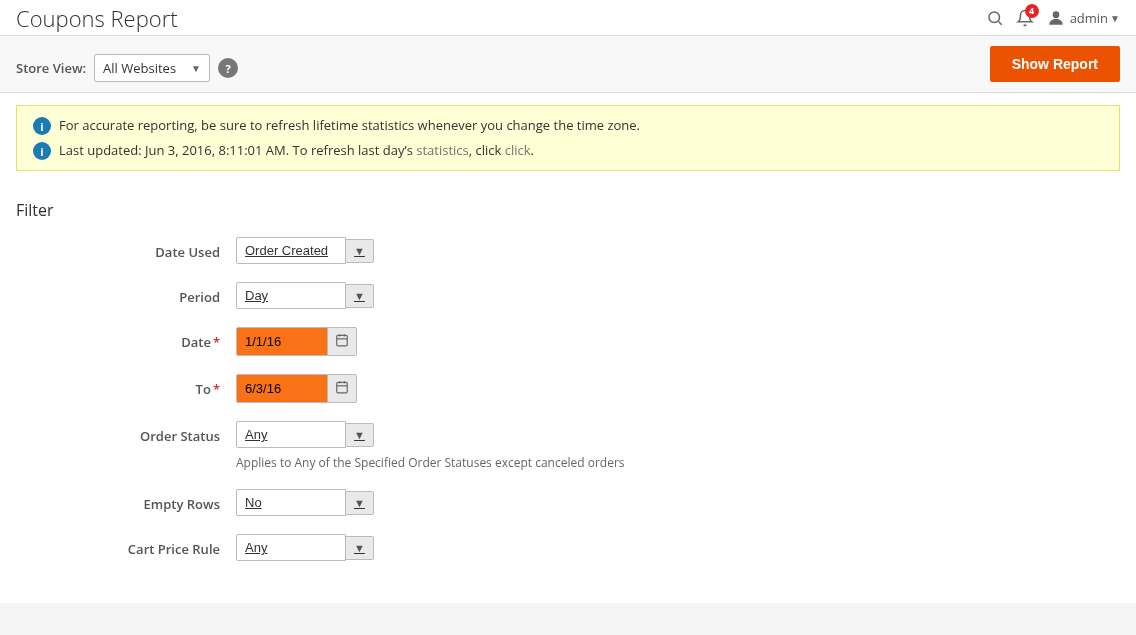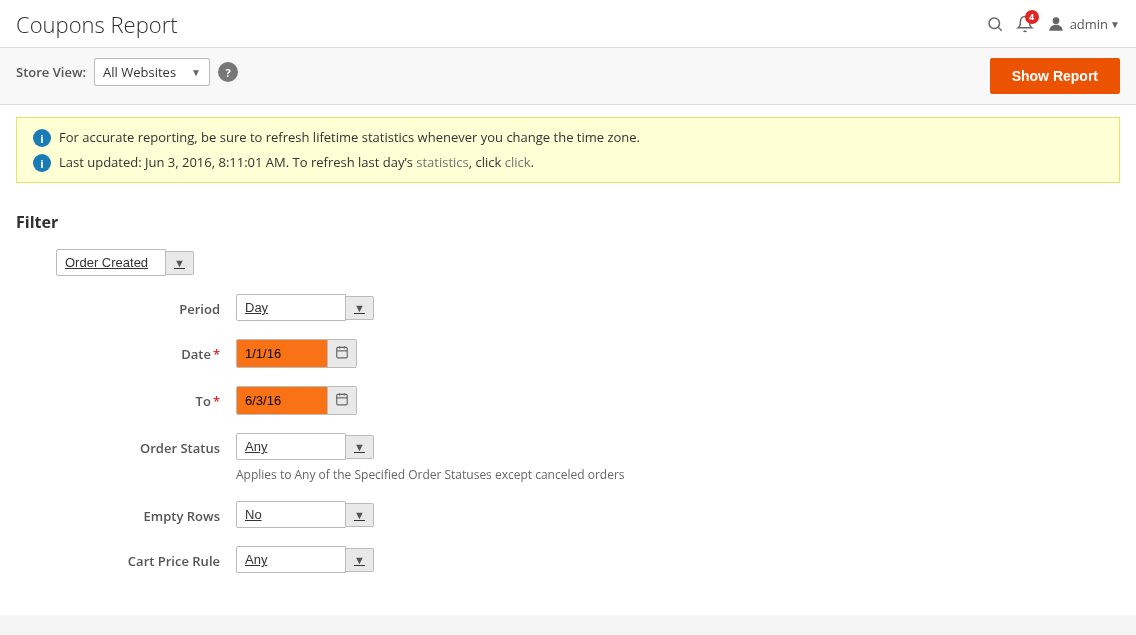--- a/index.html
+++ b/index.html
@@ -6,21 +6,21 @@
     body { font-family: 'Open Sans', Arial, sans-serif; font-size: 13px; color: #333; background: #f5f5f5; }
 
     
     .top-header {
       background: #fff;
       border-bottom: 1px solid #ddd;
       display: flex;
       align-items: center;
       justify-content: space-between;
       padding: 0 16px;
-      height: 48px;
+      height: 36px;
     }
     .header-right {
       display: flex;
       align-items: center;
       gap: 12px;
     }
     .search-icon-wrap, .bell-wrap, .admin-wrap {
       display: flex; align-items: center; cursor: pointer;
     }
     .bell-wrap { position: relative; }
@@ -34,21 +34,21 @@
       display: flex; align-items: center; justify-content: center;
       position: absolute; top: -5px; right: -5px;
     }
     .admin-label { font-size: 13px; color: #555; margin-left: 4px; }
 
     
     .toolbar {
       background: #f8f8f8;
       border-bottom: 1px solid #ddd;
       display: flex;
-      align-items: flex-start;
+      align-items: flex-end;
       justify-content: space-between;
       padding: 10px 16px;
     }
     .store-view-group {
       display: flex;
       align-items: center;
       gap: 8px;
     }
     .store-view-label {
       font-size: 13px;
@@ -117,21 +117,21 @@
     .info-text a { color: #737373; text-decoration: none; }
 
     
     .filter-section {
       background: #fff;
       margin: 0;
       padding: 16px 16px 24px 16px;
     }
     .filter-title {
       font-size: 16px;
-      font-weight: 700;
+      font-weight: 400;
       color: #303030;
       margin-bottom: 16px;
     }
 
     
     .form-row {
       display: flex;
       align-items: flex-start;
       margin-bottom: 18px;
       padding-left: 40px;
@@ -278,20 +278,21 @@
         <span class="info-text">
           <span>Last updated: Jun 3, 2016, 8:11:01 AM. To refresh last day’s </span><a href="#">statistics</a><span>, click </span><a href="#">click</a><span>.</span>
         </span>
       </div>
     </div>
 
     <div class="filter-section">
       <div class="filter-title">Filter</div>
 
       <div class="form-row">
+        <div class="form-label">Date Used</div>
         <div class="form-control-wrap">
           <div class="form-inline">
             <select class="select-control" style="border-radius:2px 0 0 2px;">
               <option>Order Created</option>
               <option>Order Updated</option>
             </select>
             <button class="select-btn">▼</button>
           </div>
         </div>
       </div>

